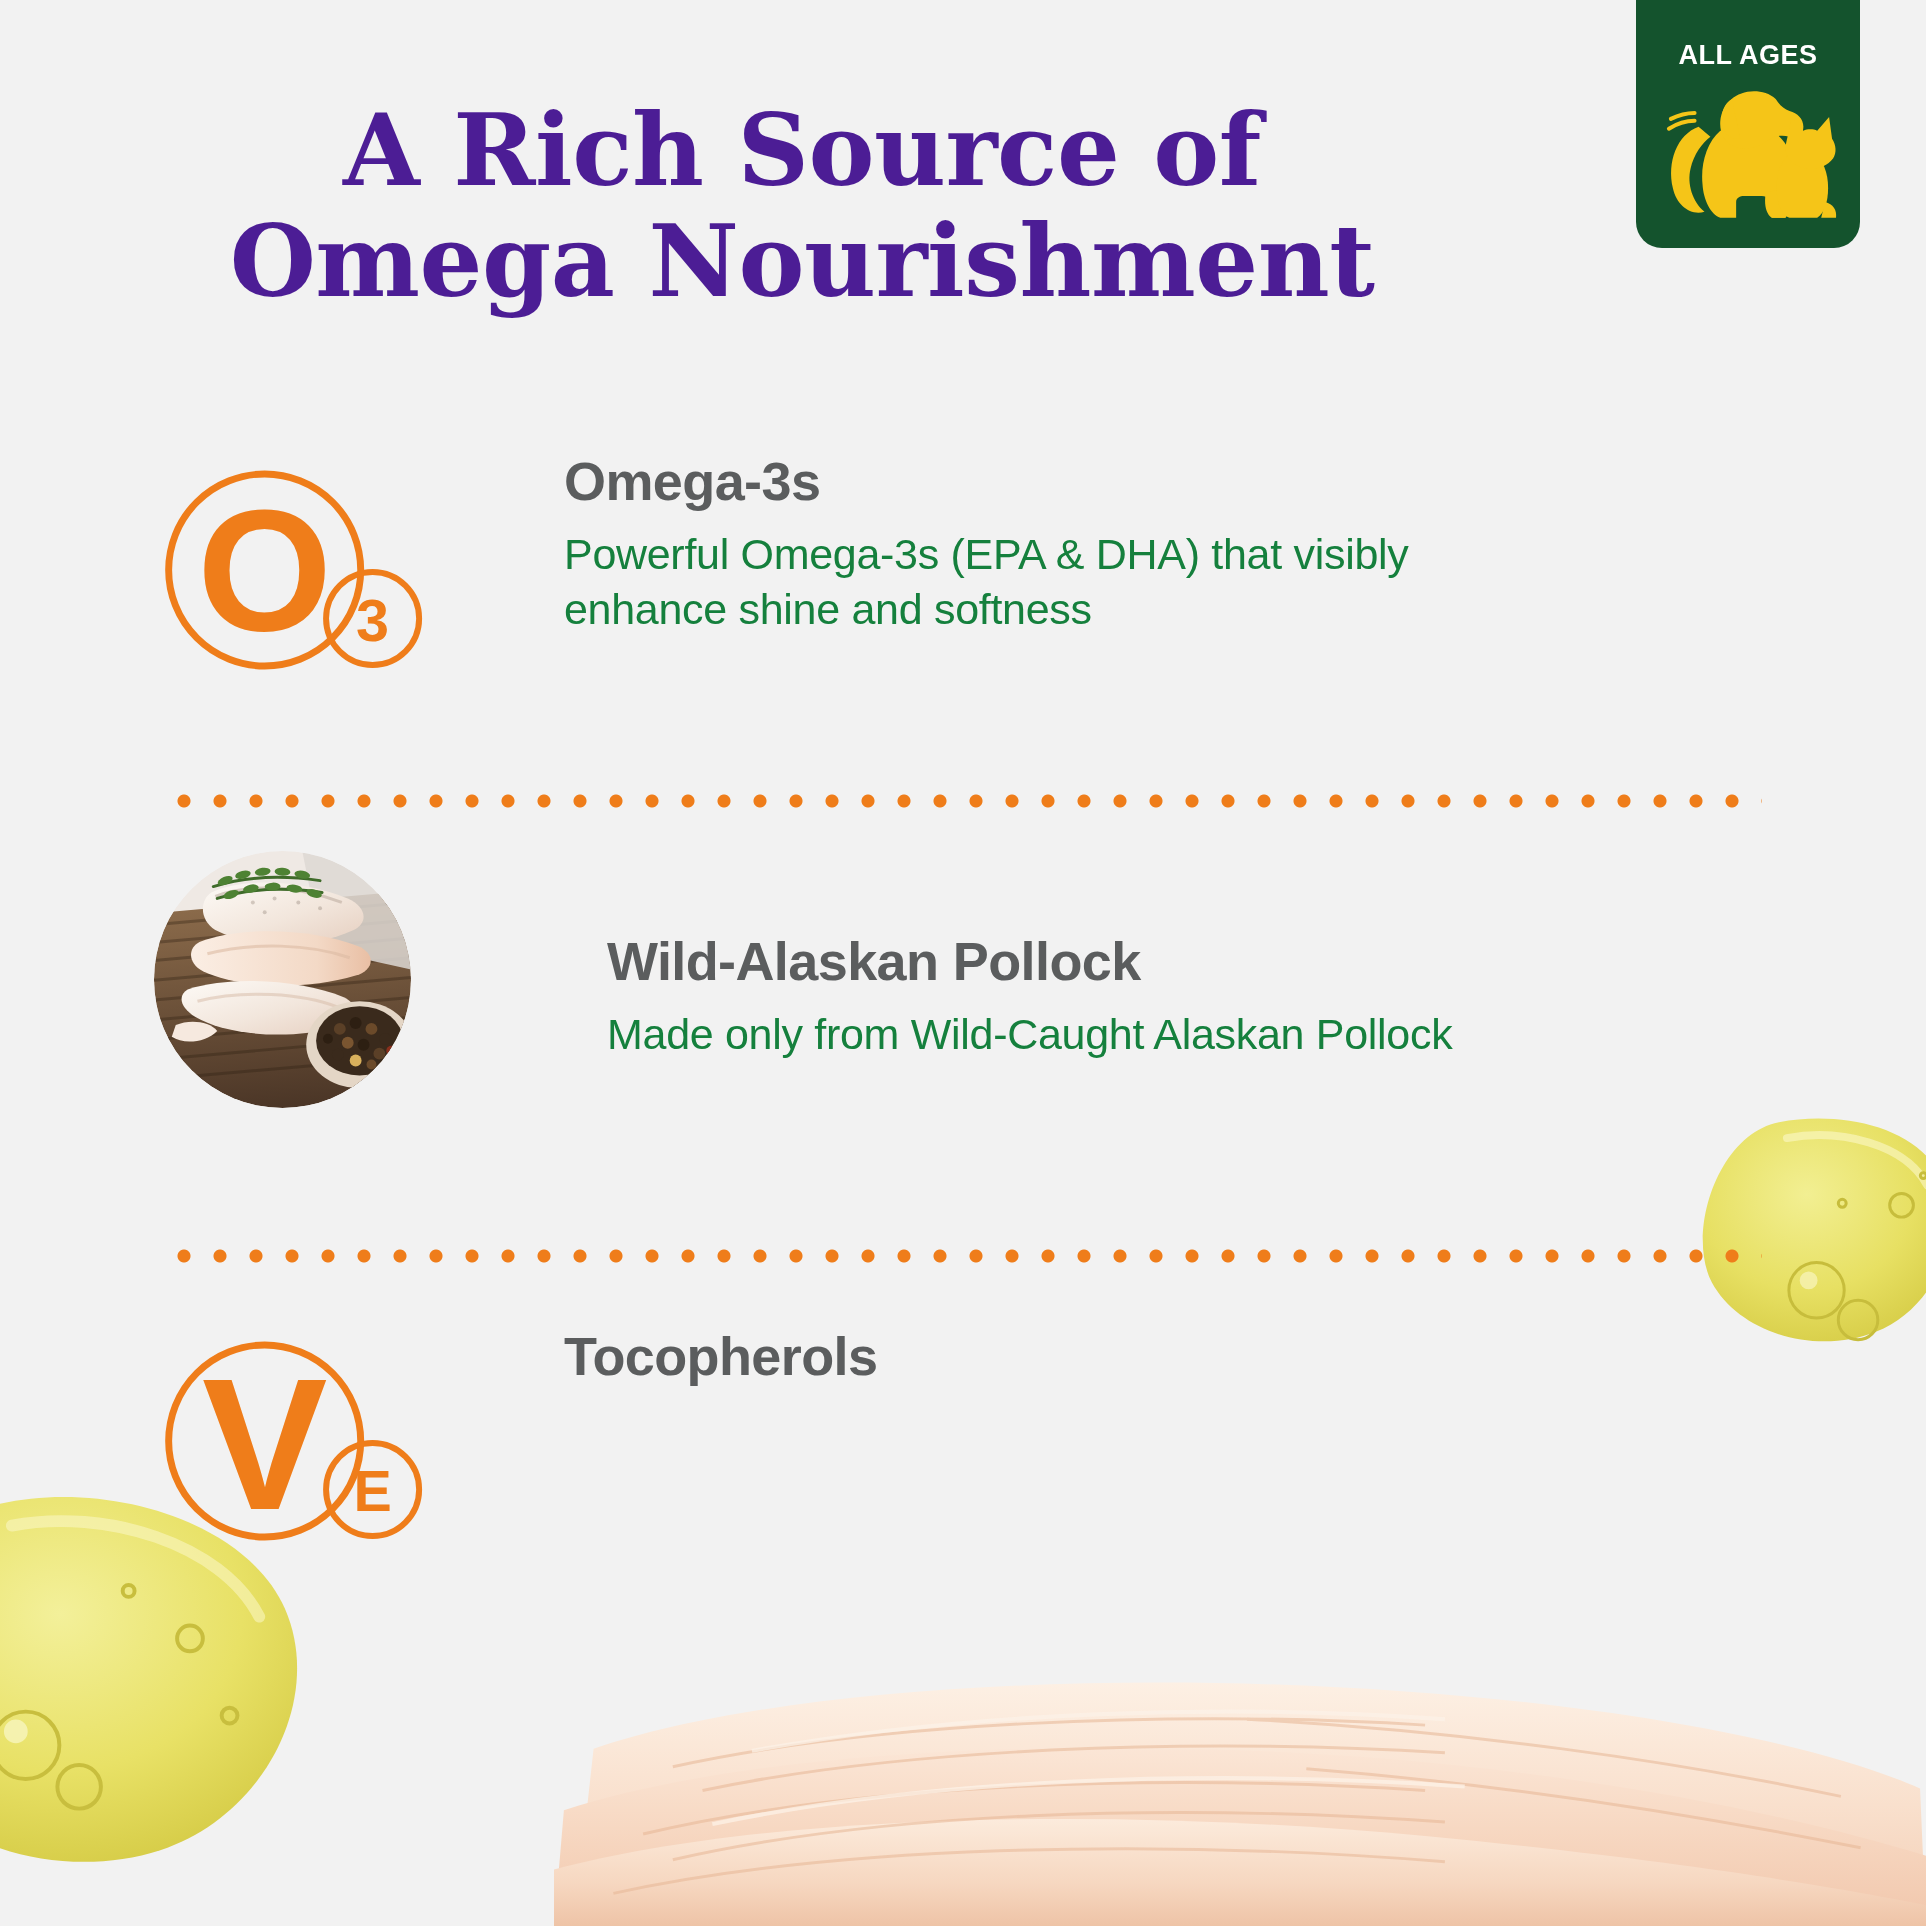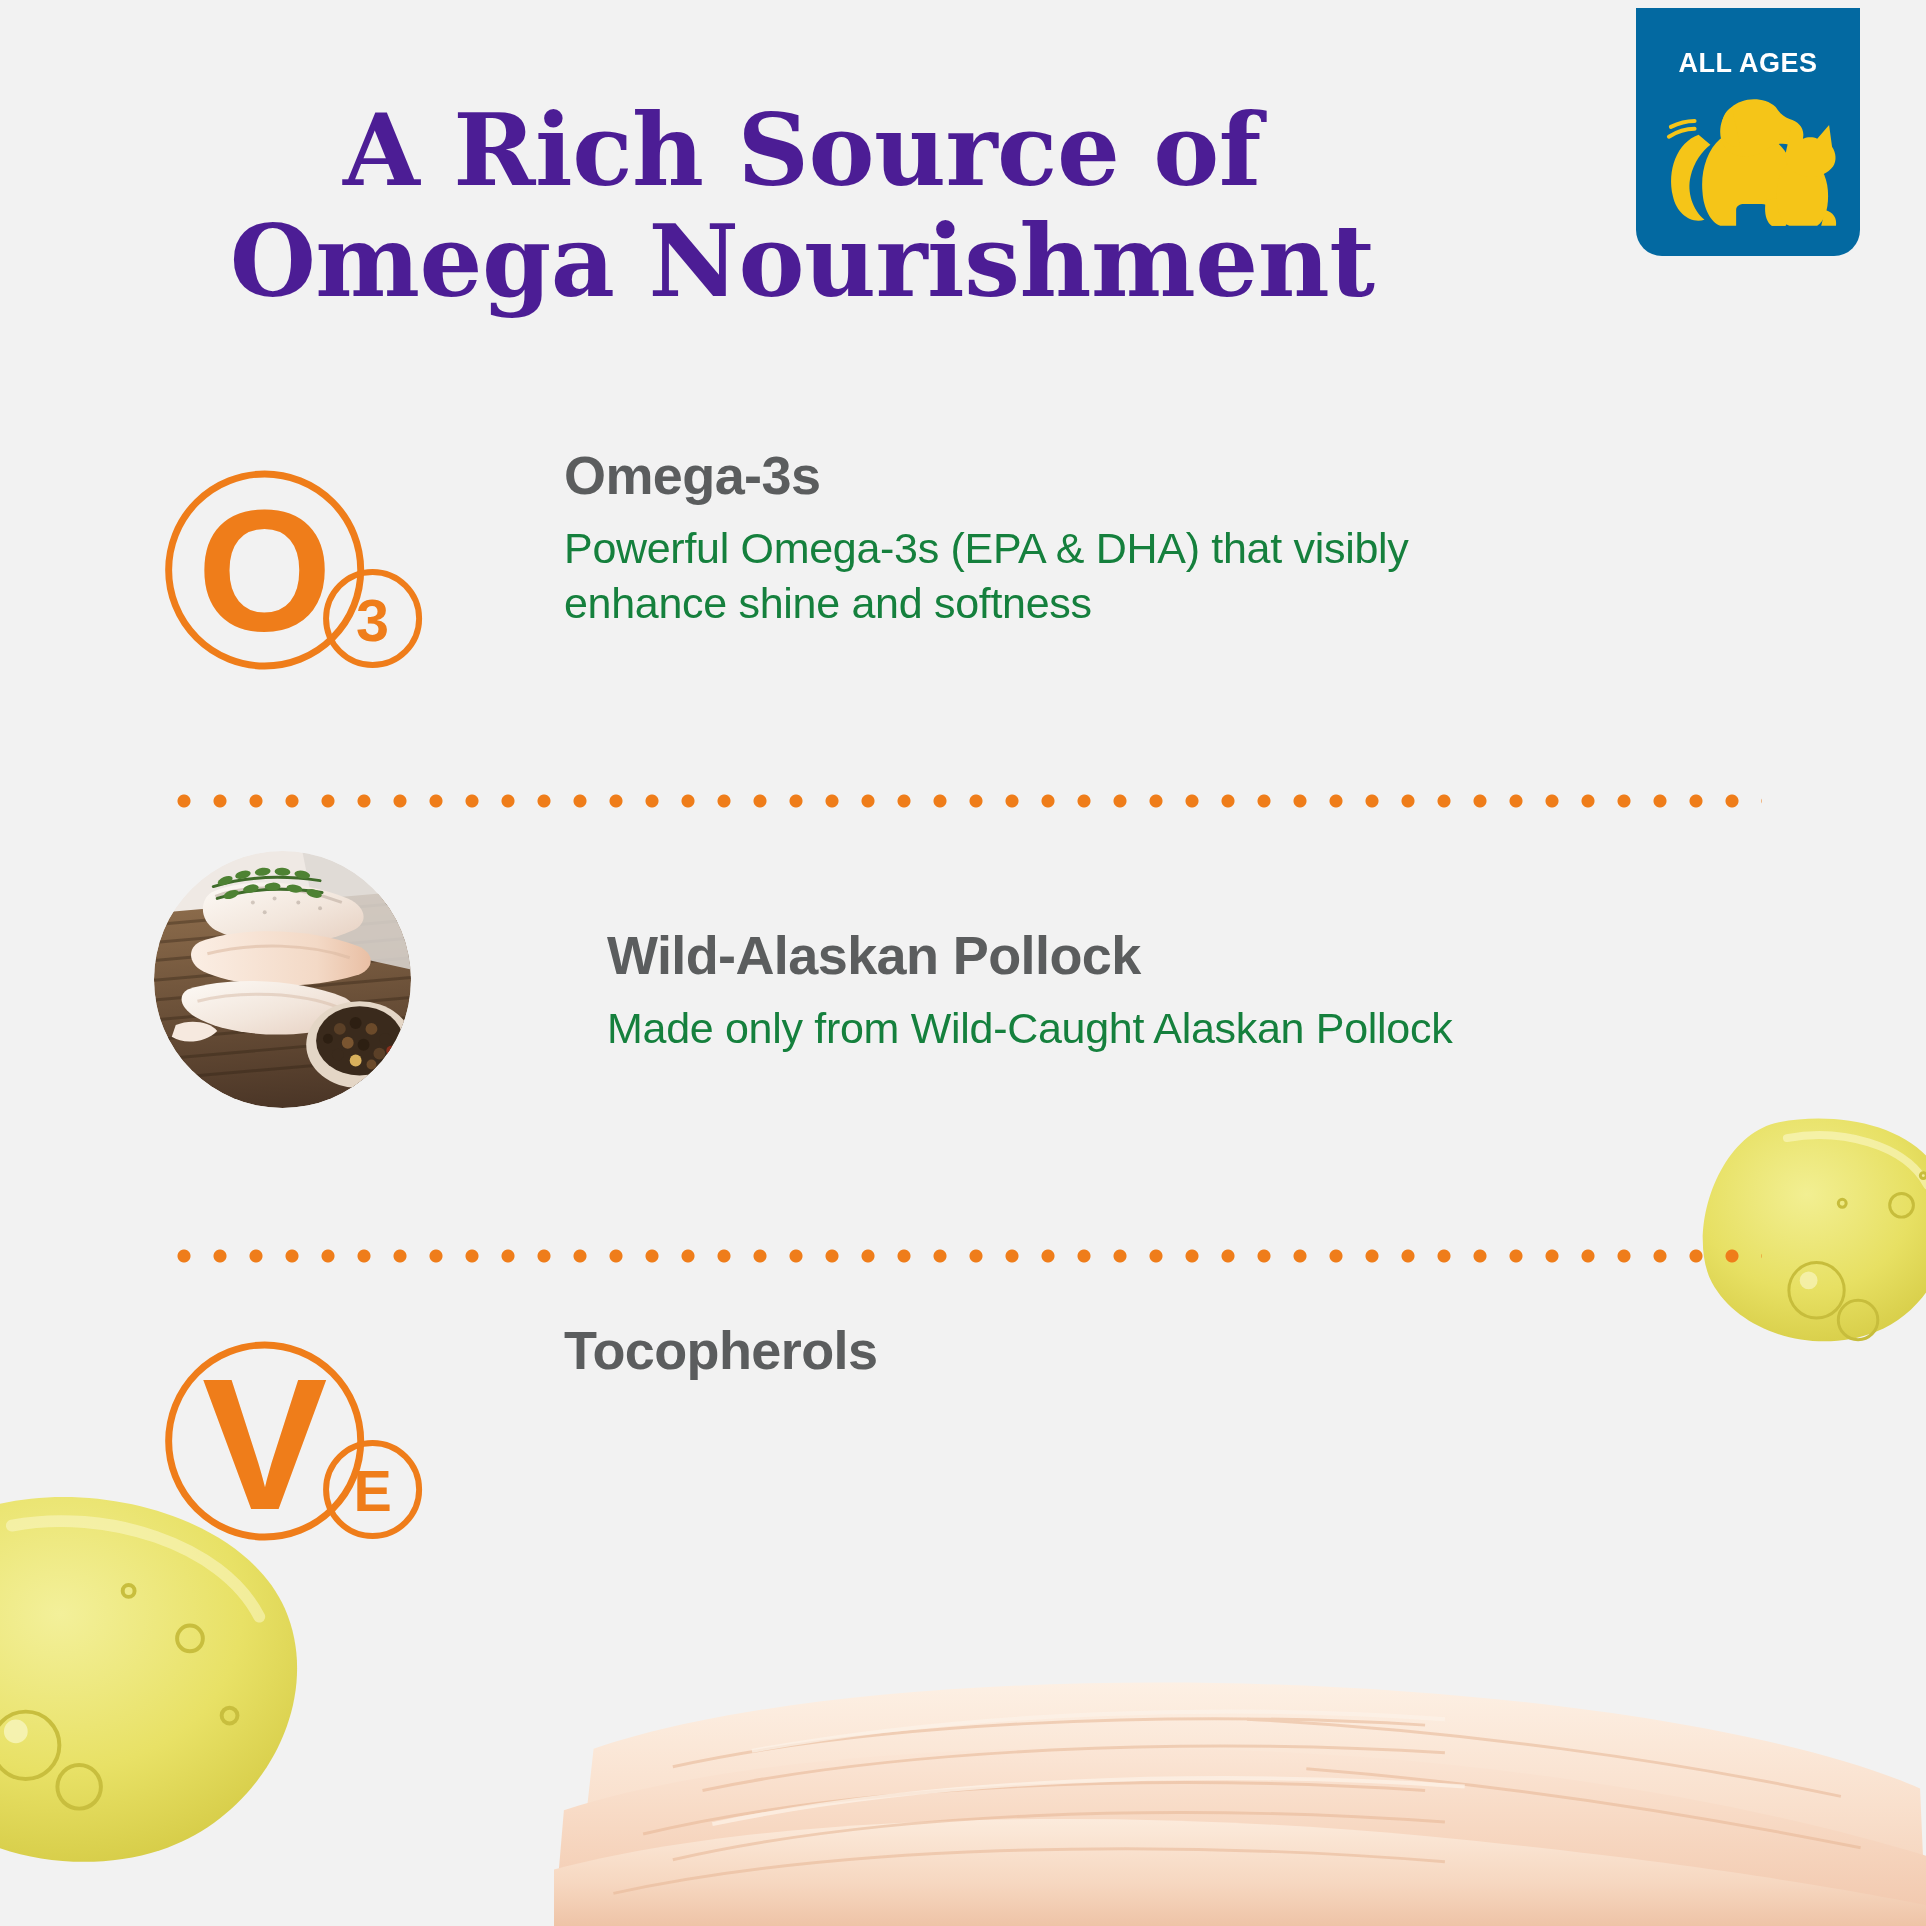--- a/index.html
+++ b/index.html
@@ -19,25 +19,25 @@
     position: relative;
     width: 1927px;
     height: 1927px;
     background: #f2f2f2;
     overflow: hidden;
   }
 
   
   .badge {
     position: absolute;
-    top: 8px;
+    top: 0;
     right: 67px;
     width: 224px;
     height: 248px;
-    background: #0369a1;
+    background: #14532d;
     border-radius: 0 0 26px 26px;
     display: flex;
     flex-direction: column;
     align-items: center;
     z-index: 30;
   }
   .badge-label {
     color: #ffffff;
     font-family: "Liberation Sans", sans-serif;
     font-weight: bold;
@@ -84,20 +84,21 @@
 
   .icon-col {
     width: 564px;
     display: flex;
     justify-content: center;
     flex-shrink: 0;
   }
   .text-col {
     width: 891px;
     flex-shrink: 0;
+    margin-top: 6px;
   }
 
   .row-title {
     color: #5b5d5e;
     font-family: "Liberation Sans", sans-serif;
     font-weight: bold;
     font-size: 54px;
     line-height: 1.1;
     margin: 0 0 16px 0;
     letter-spacing: -0.6px;

